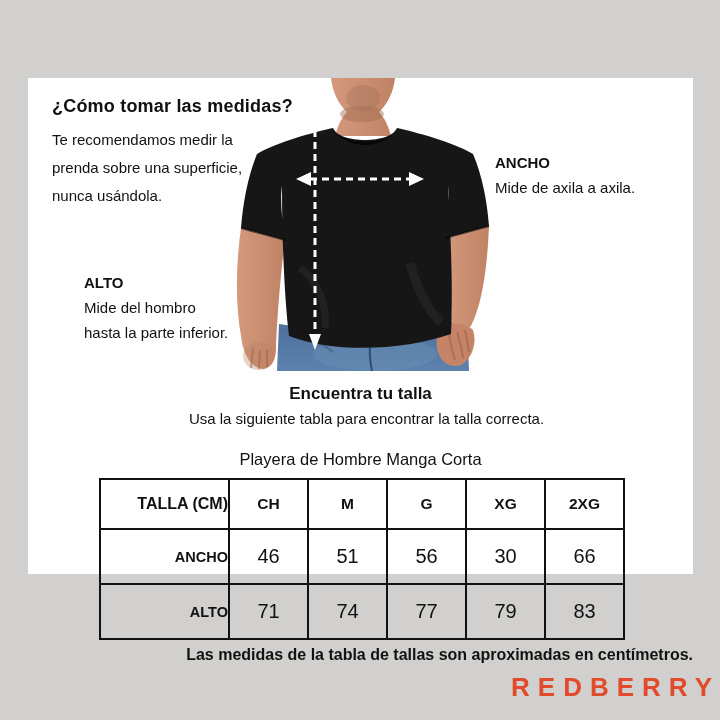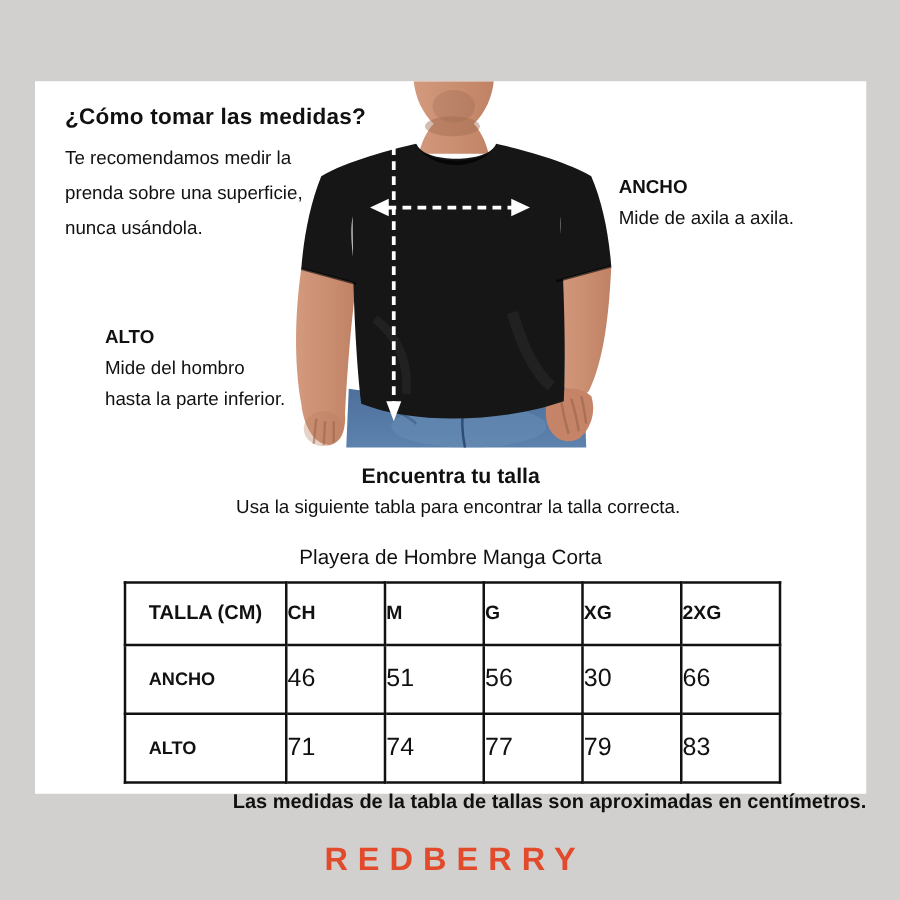--- a/index.html
+++ b/index.html
@@ -5,22 +5,22 @@
   * { margin:0; padding:0; box-sizing:border-box; }
   html,body { width:720px; height:720px; }
   body {
     position:relative;
     background: var(--background, #d1d0ce);
     font-family: "Liberation Sans", "DejaVu Sans", sans-serif;
     color:#111;
     overflow:hidden;
   }
   .panel {
-    position:absolute; left:28px; top:65px;
-    width:665px; height:570px;
+    position:absolute; left:28px; top:78px;
+    width:665px; height:496px;
     background: var(--panel, #ffffff);
   }
   .howto-heading {
     position:absolute; left:24px; top:18px;
     font-size:18px; font-weight:bold; letter-spacing:.2px;
   }
   .howto-body {
     position:absolute; left:24px; top:48px;
     font-size:15px; line-height:28px;
   }
@@ -33,41 +33,41 @@
   .find-title   { position:absolute; top:306px; left:0; right:0; text-align:center; font-weight:bold; font-size:17px; }
   .find-sub     { position:absolute; top:332px; left:0; right:0; text-align:center; font-size:15px;padding-left:12px; }
   .table-caption{ position:absolute; top:372px; left:0; right:0; text-align:center; font-size:16.5px; }
 
   table.size-table {
     position:absolute; left:71px; top:400px;
     border-collapse:collapse; table-layout:fixed; width:524px;
   }
   .size-table td {
     border:2px solid var(--table_border, #111111);
-    vertical-align:middle;
+    text-align:center; vertical-align:middle;
   }
   .size-table col.c0 { width:129px; }
   .size-table col.c  { width:79px; }
   .size-table tr.hdr  { height:50px; }
   .size-table tr.data { height:55px; }
   .size-table td.rowlbl, .size-table td.hdr0 {
-    text-align:left; padding-left:18px; font-weight:bold;
+    text-align:right; padding-left:18px; font-weight:bold;
   }
   .size-table td.hdr0 { font-size:16px; }
   .size-table td.hdrc { font-weight:bold; font-size:15.5px; }
   .size-table td.rowlbl { font-size:14.5px; }
   .size-table td.val { font-size:20px; }
 
   .footnote {
     position:absolute; top:568px; left:0; right:0;
     text-align:right; font-weight:bold; font-size:16px;
   }
   .brand {
     position:absolute; top:672px; left:0; right:0;
-    text-align:center;
+    text-align:right;
     color: var(--accent, #e5512c);
     font-weight:bold; font-size:26px;
     letter-spacing:8px; padding-left:8px;
   }
 </style>
 </head>
 <body>
 
 <div class="panel">
 

